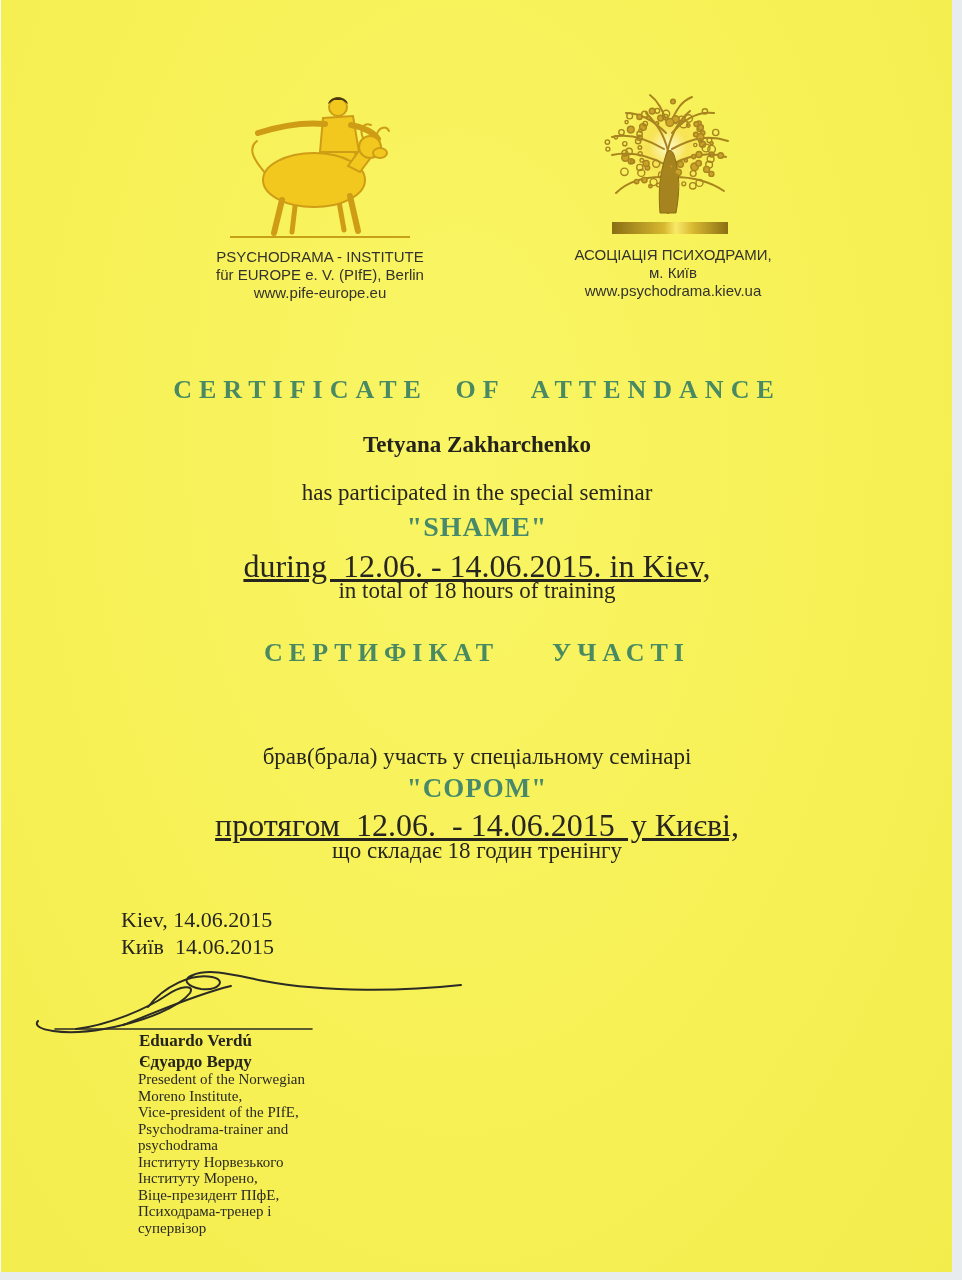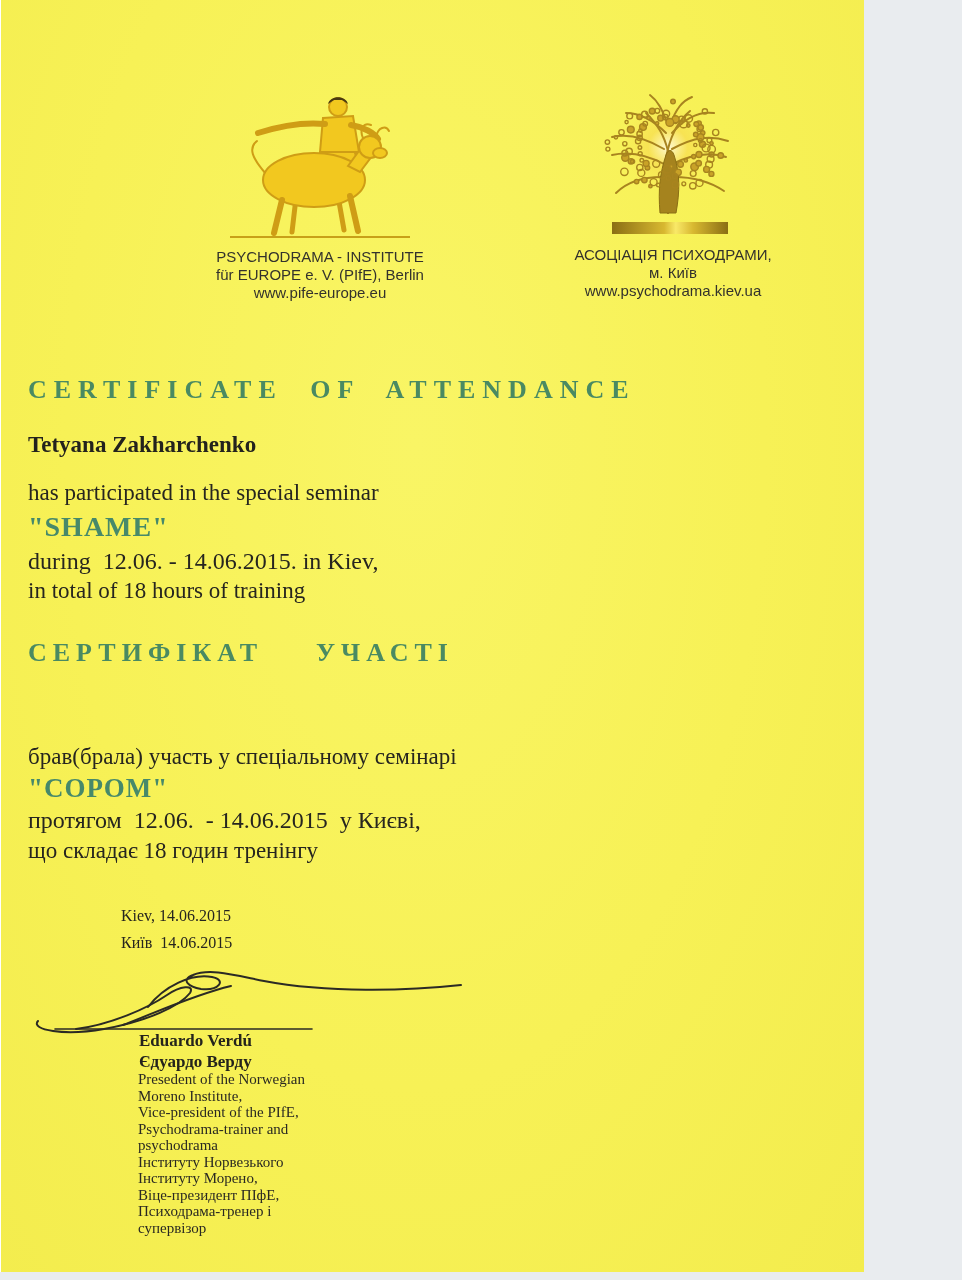--- a/index.html
+++ b/index.html
@@ -2,40 +2,40 @@
 <html><head>
 <meta charset="utf-8">
 <style>
   html,body{margin:0;padding:0;}
   body{
     width:962px;height:1280px;position:relative;overflow:hidden;
     background:#e9ecef;
     font-family:"Liberation Serif", serif;
   }
   .sheet{
-    position:absolute;left:0;top:0;width:864px;height:1272px;
+    position:absolute;left:0;top:0;width:952px;height:1272px;
     background:radial-gradient(ellipse at 48% 35%, #f9f565 0%, #f7f156 55%, #f3ec4d 100%);
     box-shadow:1px 0 0 #fff inset;
   }
   .abs{position:absolute;}
-  .center{left:28px;width:930px;}
+  .center{left:12px;width:930px;text-align:center;}
   .pre{white-space:pre-wrap;}
   .org-text{
     font-family:"Liberation Sans", sans-serif;
     font-size:15px;line-height:18px;color:#33322c;text-align:center;
   }
   .title-green{
     color:#4a8a62;font-weight:bold;font-size:26px;
     letter-spacing:7px;word-spacing:14px;
   }
   .name{font-weight:bold;font-size:23px;color:#23221d;}
   .body-line{font-size:23px;color:#26251f;}
-  .body-line-lg{font-size:24px;color:#26251f;}
+  .body-line-lg{font-size:32px;color:#26251f;text-decoration:underline;}
   .seminar{color:#47896a;font-weight:bold;font-size:28px;letter-spacing:1px;}
-  .dateline{font-size:16px;color:#26251f;}
+  .dateline{font-size:22px;color:#26251f;}
   .signer-name{font-weight:bold;font-size:17px;color:#24231c;line-height:20px;margin-left:17px;}
   .signer-title{font-size:15px;color:#2a2922;line-height:16.5px;}
 </style>
 </head>
 <body>
 
 <div class="sheet">
 
   <svg class="abs" style="left:222px;top:92px;" width="196" height="150" viewBox="0 0 196 150">
     <g stroke="#cf9d15" stroke-width="2" fill="#f2c81f">

